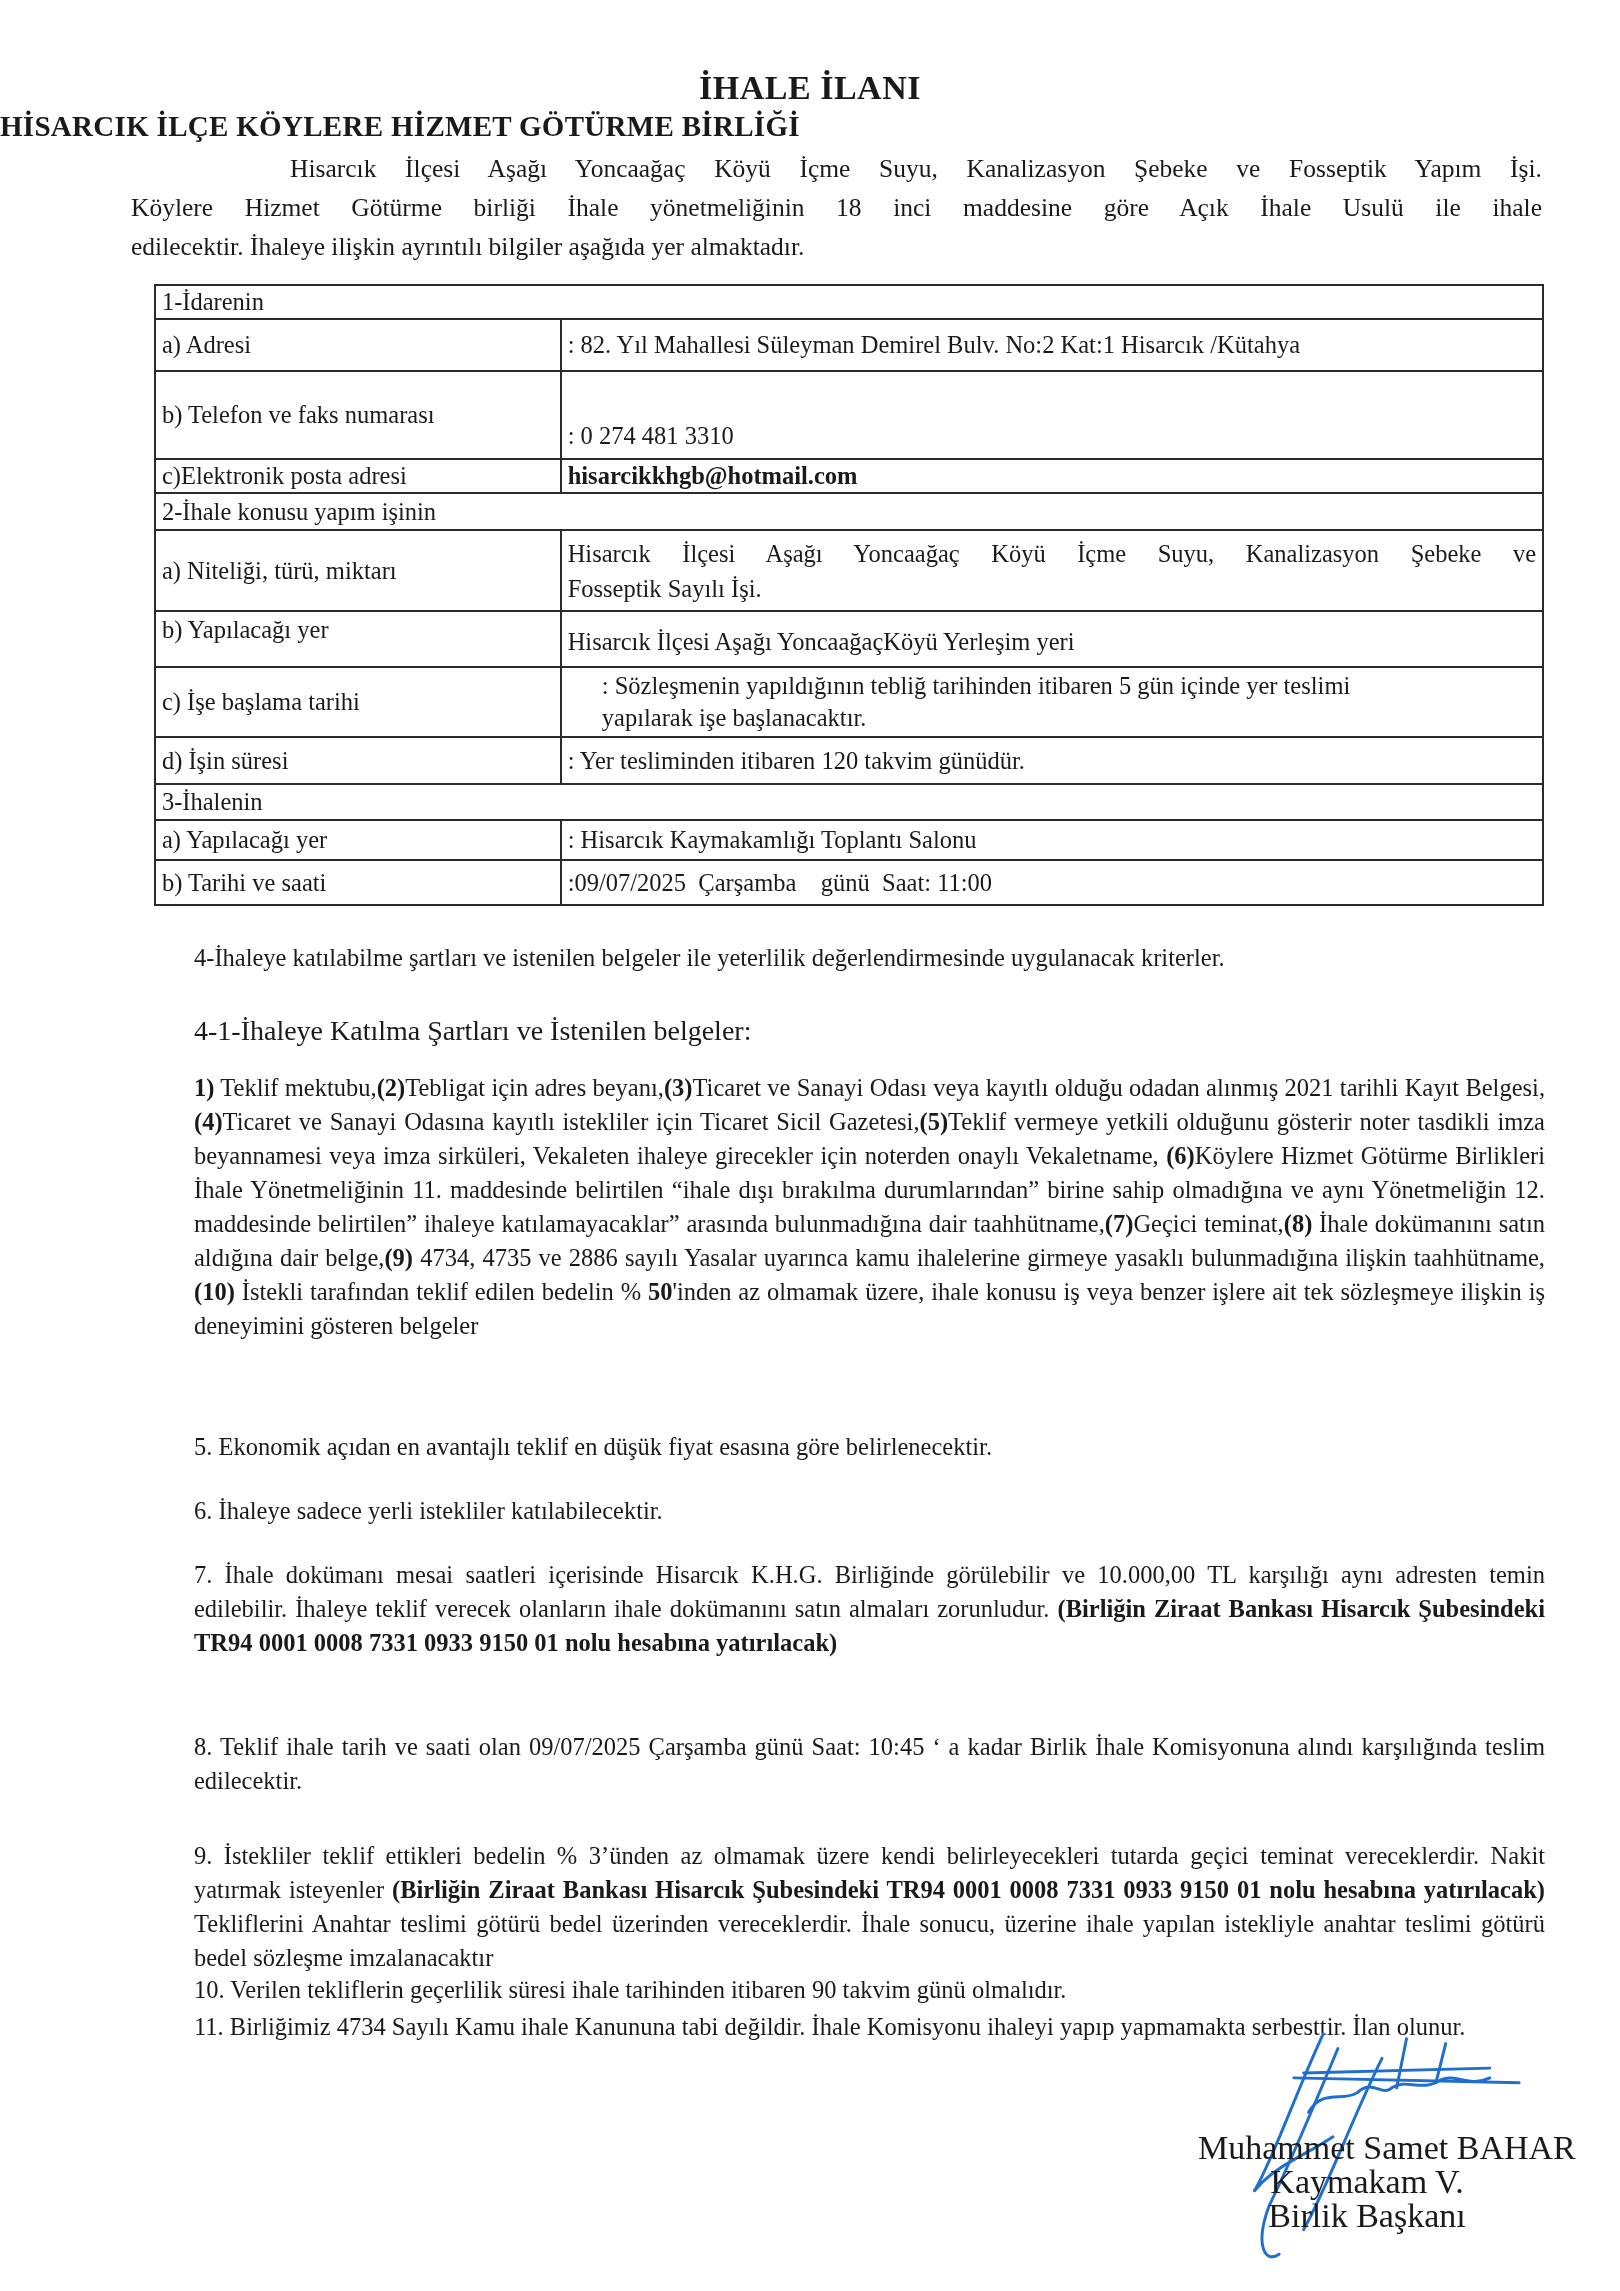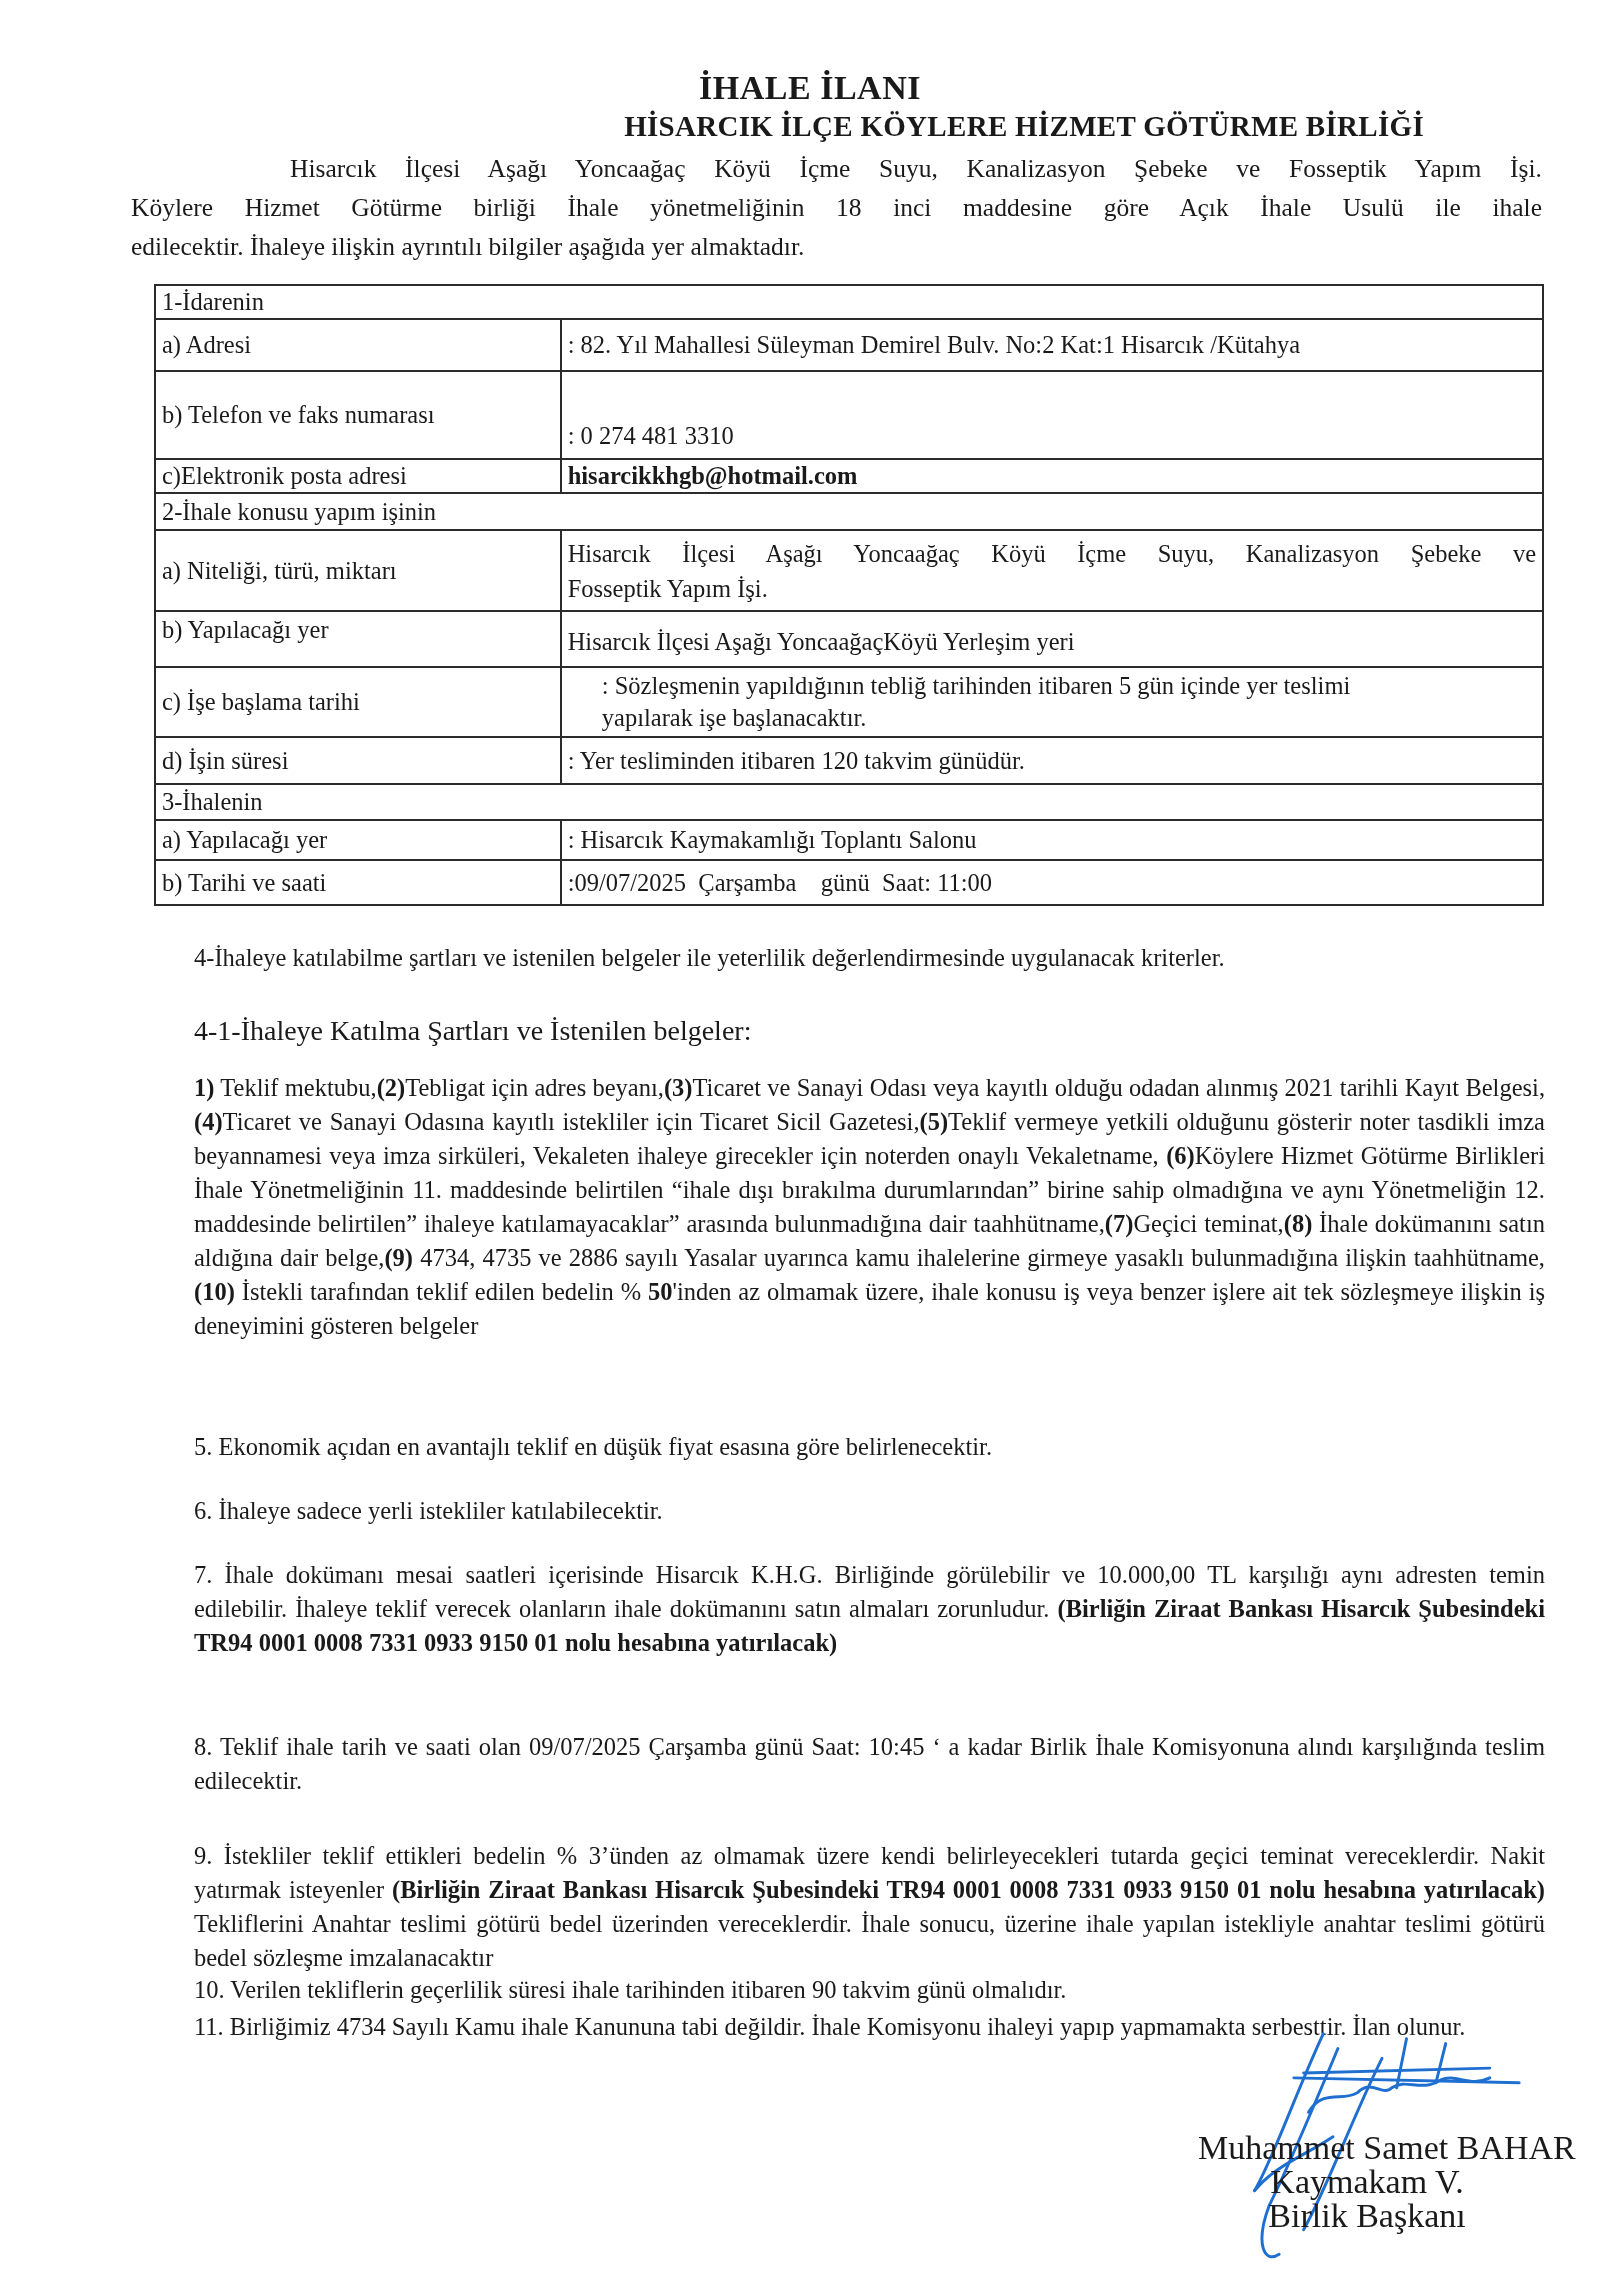--- a/index.html
+++ b/index.html
@@ -1,20 +1,20 @@
 <!DOCTYPE html>
 <html><head>
 <meta charset="utf-8">
 <style>
   html, body { margin:0; padding:0; background:#ffffff; }
   body { width:1620px; height:2292px; position:relative; overflow:hidden;
          font-family:"Liberation Serif","DejaVu Serif",serif; color:#1a1a1a; }
   .abs { position:absolute; white-space:nowrap; }
   .title { left:0; width:1620px; text-align:center; top:69px; font-size:34px; font-weight:bold; letter-spacing:0.5px; }
-  .subtitle { left:0; width:1424px; text-align:right; top:110px; font-size:29px; font-weight:bold; letter-spacing:0.3px; }
+  .subtitle { left:0; width:1424px; text-align:left; top:110px; font-size:29px; font-weight:bold; letter-spacing:0.3px; }
   .intro { left:194px; width:1348px; top:149px; font-size:25.5px; line-height:39px; text-align:justify; white-space:normal; }
   .intro .first { text-indent:96px; display:block; }
   table.info { position:absolute; left:154px; top:284px; width:1390px; border-collapse:collapse; font-size:24.5px; }
   table.info td { border:2px solid #2b2b2b; padding:0 5.9px; vertical-align:middle; line-height:32px; }
   table.info td.lbl { width:392px; }
   table.info td.val { }
   table.info td.sec { }
   .bold { font-weight:bold; }
   .body-text { left:194px; width:1351px; font-size:24.5px; line-height:34px; text-align:justify; white-space:normal; }
   .line { display:block; text-align:justify; text-align-last:justify; }
@@ -51,21 +51,21 @@
     <td class="lbl">c)Elektronik posta adresi</td>
     <td class="val bold">hisarcikkhgb@hotmail.com</td>
   </tr>
   <tr style="height:37px;">
     <td colspan="2" class="sec">2-İhale konusu yapım işinin</td>
   </tr>
   <tr style="height:81px;">
     <td class="lbl">a) Niteliği, türü, miktarı</td>
     <td class="val" style="line-height:35px;">
       <span class="line">Hisarcık İlçesi Aşağı Yoncaağaç Köyü  İçme Suyu, Kanalizasyon Şebeke ve</span>
-      <span class="line last">Fosseptik Yapım İşi.</span>
+      <span class="line last">Fosseptik Sayılı İşi.</span>
     </td>
   </tr>
   <tr style="height:56px;">
     <td class="lbl" style="vertical-align:top; padding-top:2px;">b) Yapılacağı yer</td>
     <td class="val" style="vertical-align:bottom; padding-bottom:7.8px;">Hisarcık İlçesi Aşağı YoncaağaçKöyü   Yerleşim yeri</td>
   </tr>
   <tr style="height:70px;">
     <td class="lbl">c) İşe başlama tarihi</td>
     <td class="val" style="line-height:32px;padding-left:40px;">
       <span style="display:block;">: Sözleşmenin yapıldığının tebliğ tarihinden itibaren 5 gün içinde yer teslimi</span>

